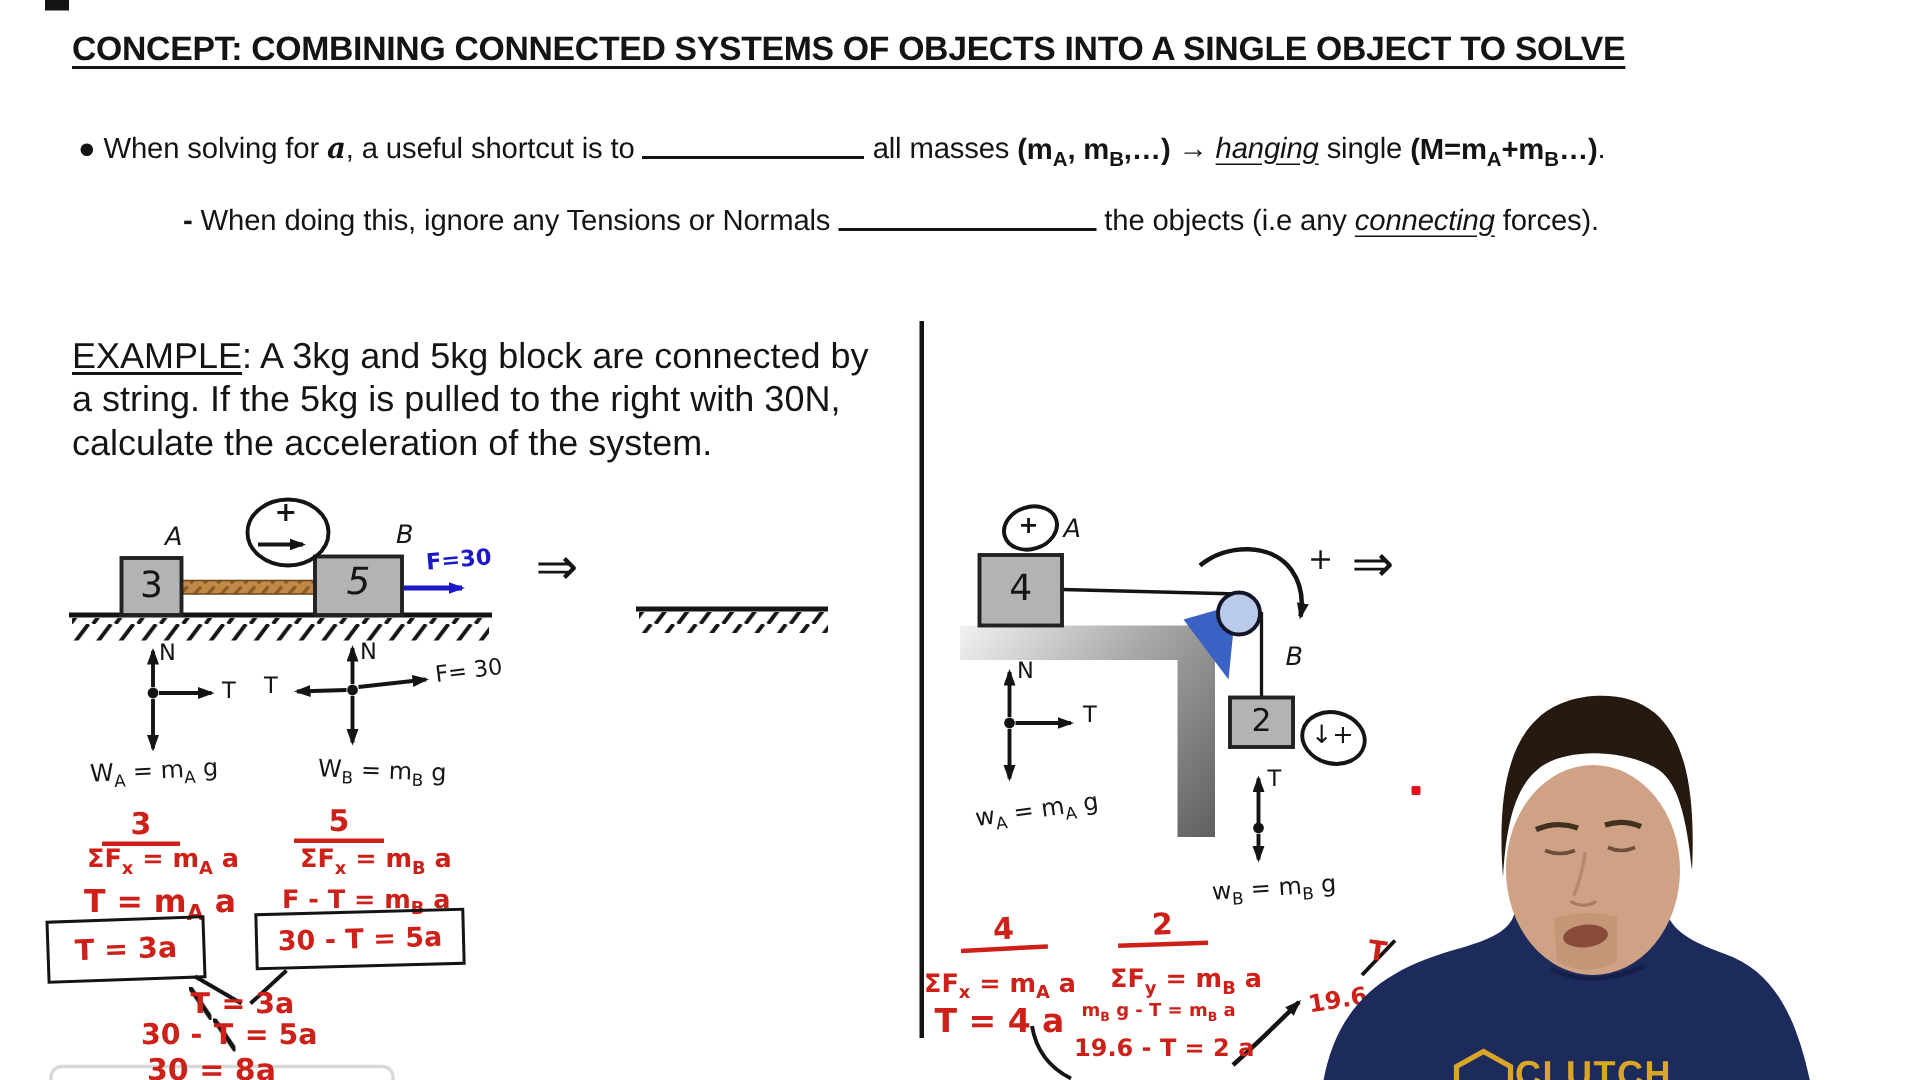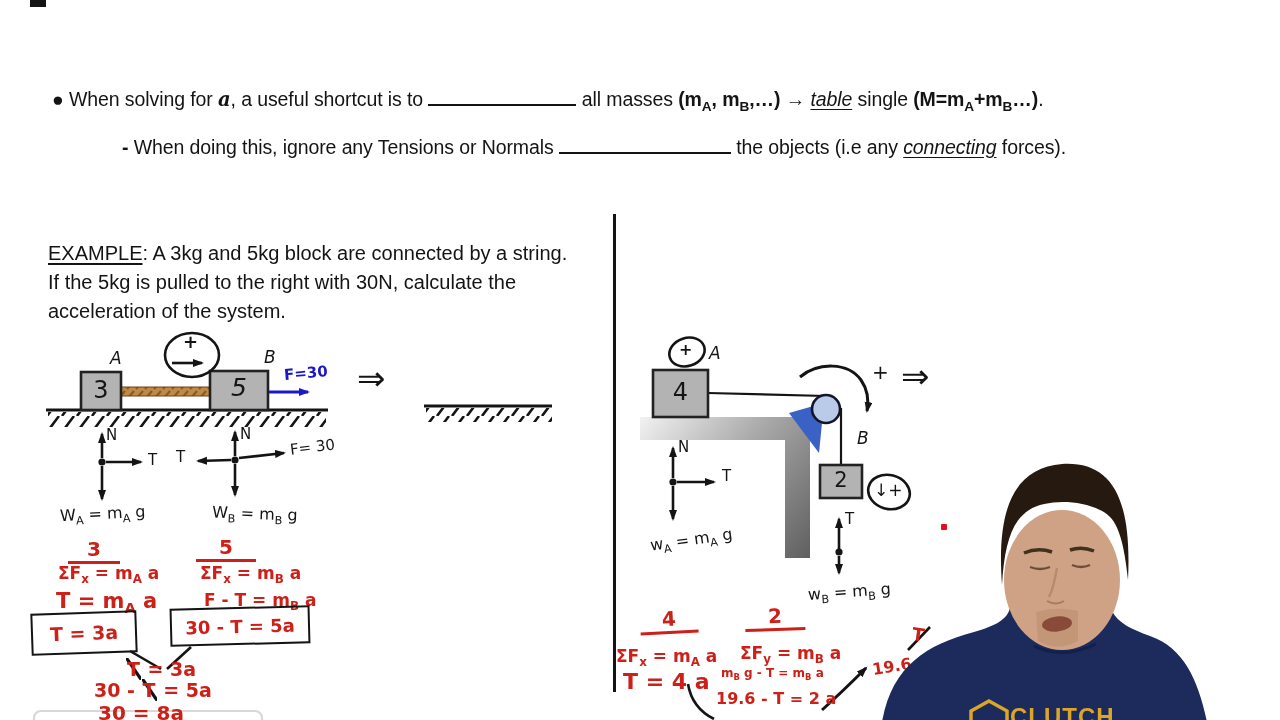--- a/index.html
+++ b/index.html
@@ -11,21 +11,21 @@
   #person{z-index:3}
   #logo-text{position:absolute;z-index:4;left:1010px;top:703px;font-weight:bold;font-size:24px;
              color:#d9a627;letter-spacing:1px;font-family:"Liberation Sans",sans-serif;}
   .title{position:absolute;left:48px;top:20px;font-size:22.5px;font-weight:bold;
          text-decoration:underline;text-underline-offset:4px;letter-spacing:-0.2px;}
   .bullet{position:absolute;font-size:19.5px;letter-spacing:-0.1px;}
   .blank{display:inline-block;border-bottom:2.5px solid #141414;height:0.95em;vertical-align:baseline;}
   .b{font-weight:bold}
   .iul{font-style:italic;text-decoration:underline;text-underline-offset:3px;}
   .mathvar{font-weight:bold;font-style:italic;font-family:"DejaVu Serif",serif;}
-  .ex{position:absolute;font-size:20px;line-height:29px;margin-top:16px;}
+  .ex{position:absolute;font-size:24px;line-height:29px;}
   .ex .exlabel{text-decoration:underline;text-underline-offset:3px;}
   .divider{position:absolute;left:613px;top:214px;width:2.5px;height:478px;background:#141414;}
   .lbl{position:absolute;font-family:"DejaVu Sans",sans-serif;color:#151515;white-space:nowrap;}
   .red{color:#cc2018;font-family:"DejaVu Sans",sans-serif;font-weight:600;}
   .redhead{border-bottom:3px solid #cc2018;text-align:center;font-size:20px;}
   .redbox{position:absolute;border:2.5px solid #141414;display:flex;align-items:center;
           justify-content:center;background:transparent;}
   .struck{background:linear-gradient(to top right,transparent 43%,#141414 47%,#141414 56%,transparent 60%);
           padding:0 1px;}
   sub{font-size:70%;}
@@ -117,24 +117,25 @@
 
     <path d="M822,710 C842,692 854,680 866,668" fill="none" stroke="#141414" stroke-width="3" marker-end="url(#ab)"></path>
     <line x1="908" y1="650" x2="930" y2="627" stroke="#141414" stroke-width="2.6"></line>
     <path d="M688,684 Q692,708 714,719" fill="none" stroke="#141414" stroke-width="2.6"></path>
 
     <rect x="941" y="524" width="6" height="6" rx="1" fill="#e0101e"></rect>
   </svg>
 
   <div id="labels">
 
+    <div class="title">CONCEPT: COMBINING CONNECTED SYSTEMS OF OBJECTS INTO A SINGLE OBJECT TO SOLVE</div>
 
     <div class="bullet" style="left:52px;top:85px;width:1190px;">
       <span>●</span>
-      <span>When solving for </span><span class="mathvar">a</span><span>, a useful shortcut is to </span><span class="blank" style="width:148px;"></span><span> all masses </span><span class="b subfmt">(m<sub>A</sub>, m<sub>B</sub>,…)</span><span> → </span><span class="iul">table</span><span> single </span><span class="b subfmt">(M=m<sub>A</sub>+m<sub>B</sub>…)</span><span>.</span>
+      <span>When solving for </span><span class="mathvar">a</span><span>, a useful shortcut is to </span><span class="blank" style="width:148px;"></span><span> all masses </span><span class="b subfmt">(m<sub>A</sub>, m<sub>B</sub>,…)</span><span> → </span><span class="iul">hanging</span><span> single </span><span class="b subfmt">(M=m<sub>A</sub>+m<sub>B</sub>…)</span><span>.</span>
     </div>
 
     <div class="bullet" style="left:86px;top:133px;width:1160px;margin-left:36px;">
       <span class="b">-</span>
       <span> When doing this, ignore any Tensions or Normals </span><span class="blank" style="width:172px;"></span><span> the objects (i.e any </span><span class="iul">connecting</span><span> forces).</span>
     </div>
 
     <div class="divider"></div>
 
     <div class="ex" style="left:48px;top:223px;width:535px;">
@@ -157,21 +158,21 @@
     <div class="lbl subfmt" style="left:212px;top:504px;font-size:16px;transform:rotate(2deg);">W<sub>B</sub> = m<sub>B</sub> g</div>
 
     <div class="lbl red redhead" style="left:68px;top:537px;width:52px;">3</div>
     <div class="lbl red subfmt" style="left:58px;top:563px;font-size:17px;">ΣF<sub>x</sub> = m<sub>A</sub> a</div>
     <div class="lbl red subfmt" style="left:56px;top:589px;font-size:21px;">T = m<sub>A</sub> a</div>
     <div class="redbox" style="left:31px;top:612px;width:102px;height:38px;transform:rotate(-2deg);">
       <span class="red" style="font-size:19px;">T = 3a</span>
     </div>
     <div class="lbl red redhead" style="left:196px;top:535px;width:60px;">5</div>
     <div class="lbl red subfmt" style="left:200px;top:563px;font-size:17px;">ΣF<sub>x</sub> = m<sub>B</sub> a</div>
-    <div class="lbl red subfmt" style="left:204px;top:590px;font-size:17px;">F - T = m<sub>B</sub> a</div>
+    <div class="lbl red subfmt" style="left:188px;top:590px;font-size:17px;">F - T = m<sub>B</sub> a</div>
     <div class="redbox" style="left:170px;top:607px;width:136px;height:34px;transform:rotate(-1.5deg);">
       <span class="red" style="font-size:18px;">30 - T = 5a</span>
     </div>
     <div class="lbl red" style="left:126px;top:658px;font-size:19px;"><span class="struck">T</span><span> = 3a</span></div>
     <div class="lbl red" style="left:94px;top:679px;font-size:19px;"><span>30 - </span><span class="struck">T</span><span> = 5a</span></div>
     <div class="lbl red" style="left:98px;top:701px;font-size:20px;">30 = 8a</div>
 
     <div class="lbl" style="left:679px;top:340px;font-size:16px;font-weight:bold;">+</div>
     <div class="lbl" style="left:709px;top:343px;font-size:17px;font-style:italic;">A</div>
     <div class="lbl" style="left:653px;top:378px;width:55px;text-align:center;font-size:24px;">4</div>

